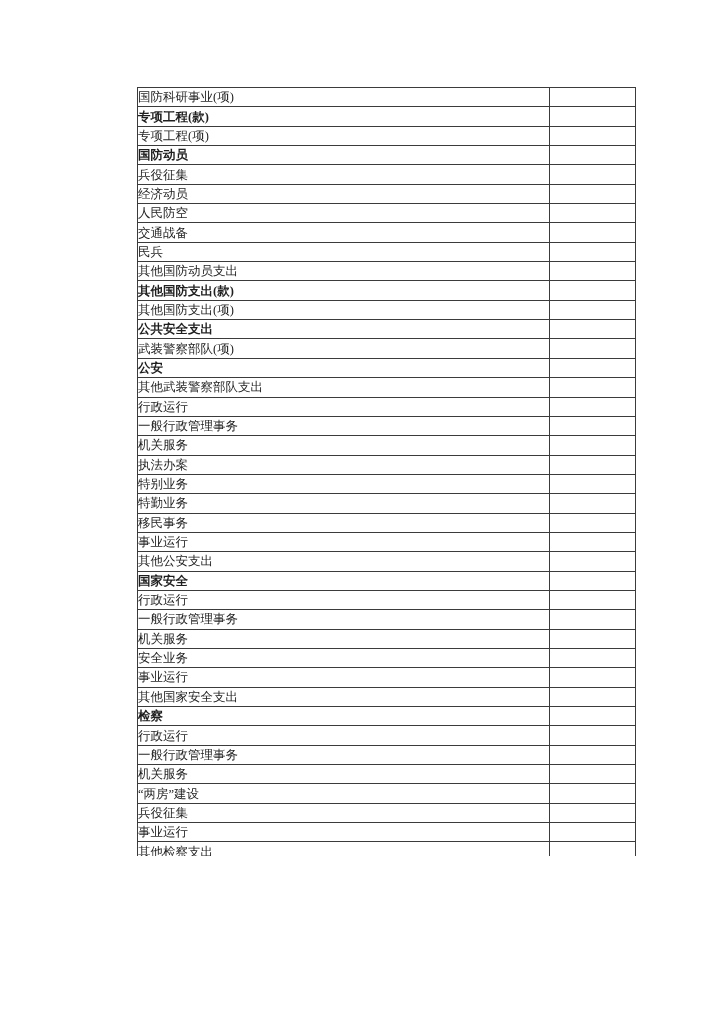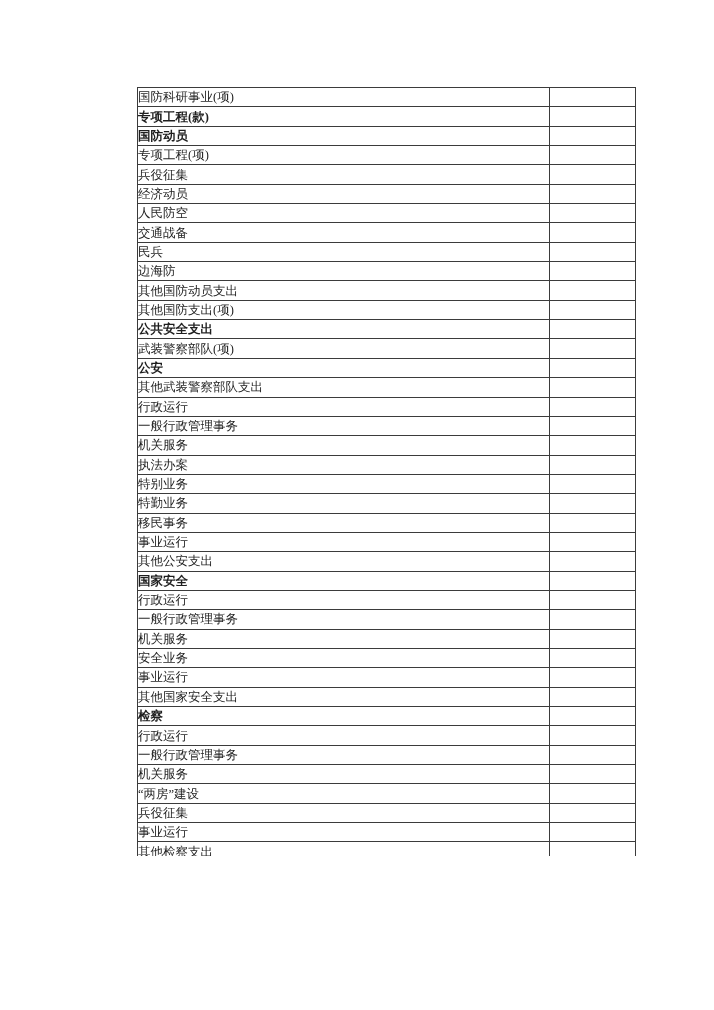--- a/index.html
+++ b/index.html
@@ -64,53 +64,53 @@
     <tbody>
         <tr>
           <td class="lvl2">国防科研事业(项)</td>
           <td></td>
         </tr>
         <tr>
           <td class="lvl1 bold">专项工程(款)</td>
           <td></td>
         </tr>
         <tr>
+          <td class="lvl2">专项工程(项)</td>
+          <td></td>
+        </tr>
+        <tr>
           <td class="lvl1 bold">国防动员</td>
           <td></td>
         </tr>
         <tr>
-          <td class="lvl2">专项工程(项)</td>
-          <td></td>
-        </tr>
-        <tr>
           <td class="lvl2">兵役征集</td>
           <td></td>
         </tr>
         <tr>
           <td class="lvl2">经济动员</td>
           <td></td>
         </tr>
         <tr>
           <td class="lvl2">人民防空</td>
           <td></td>
         </tr>
         <tr>
           <td class="lvl2">交通战备</td>
           <td></td>
         </tr>
         <tr>
           <td class="lvl2">民兵</td>
           <td></td>
         </tr>
         <tr>
-          <td class="lvl2">边海防</td>
-          <td></td>
-        </tr>
-        <tr>
           <td class="lvl2">其他国防动员支出</td>
+          <td></td>
+        </tr>
+        <tr>
+          <td class="lvl1 bold">其他国防支出(款)</td>
           <td></td>
         </tr>
         <tr>
           <td class="lvl2">其他国防支出(项)</td>
           <td></td>
         </tr>
         <tr>
           <td class="lvl0 bold">公共安全支出</td>
           <td></td>
         </tr>

